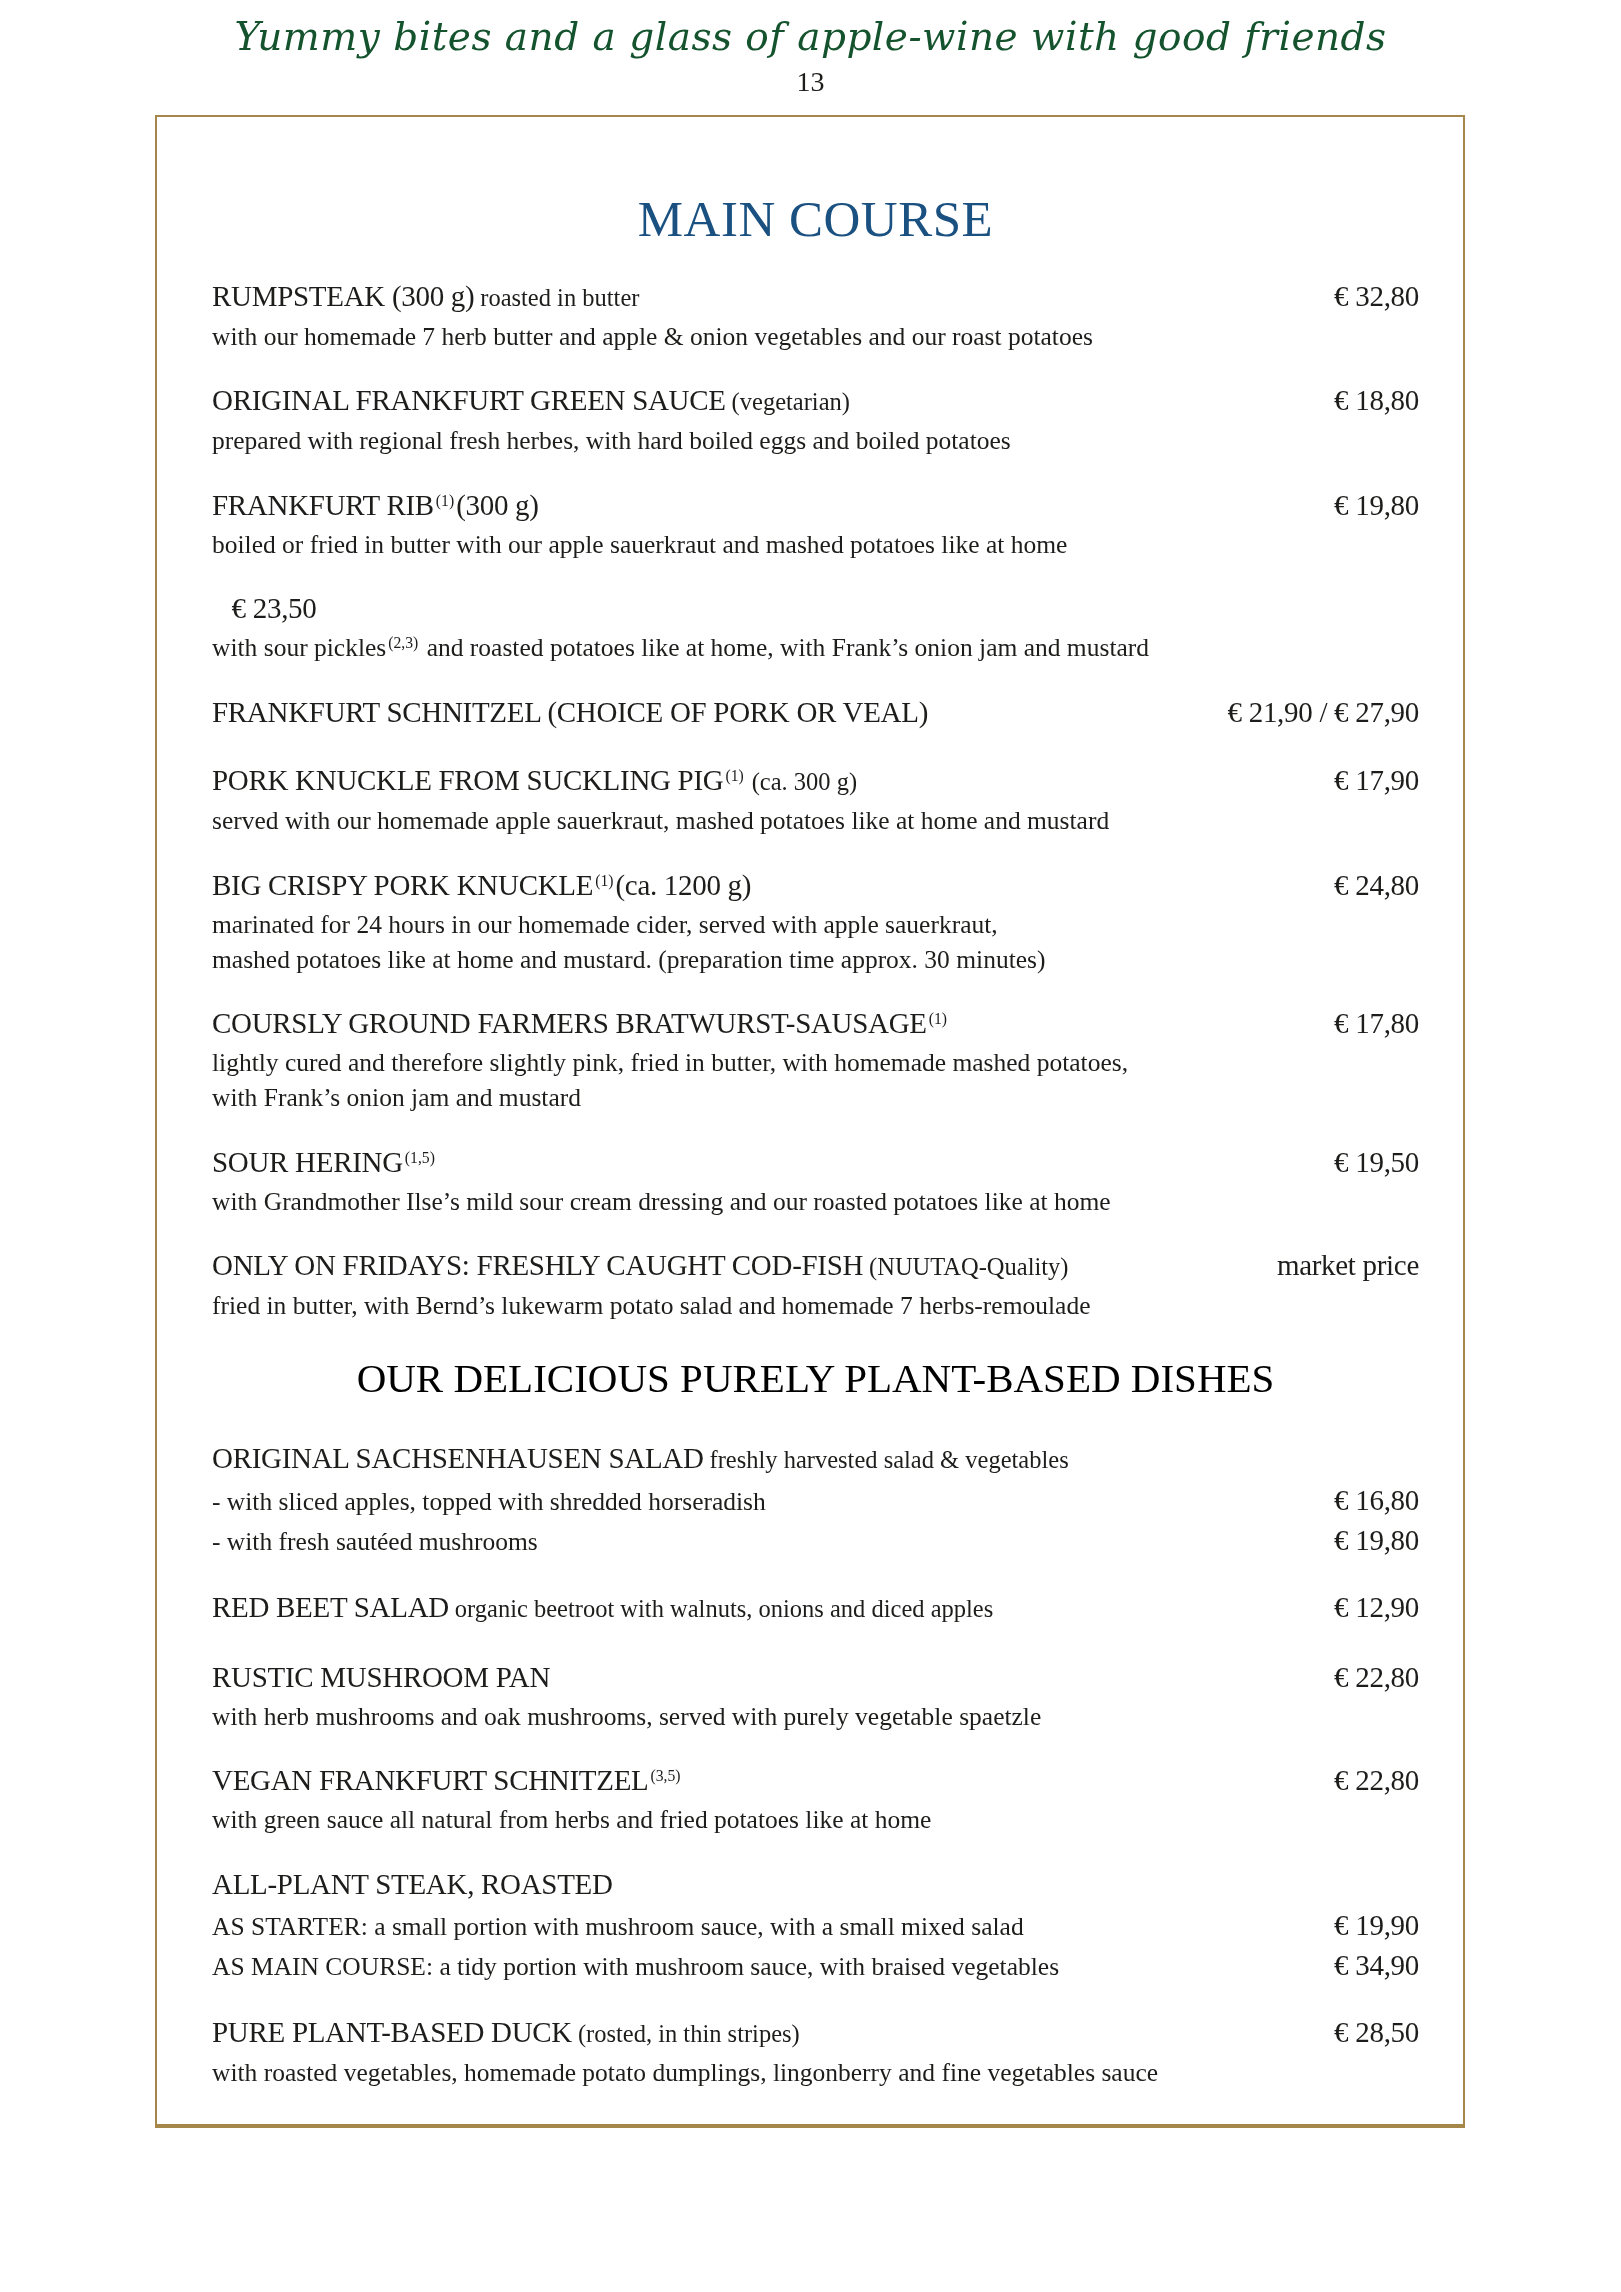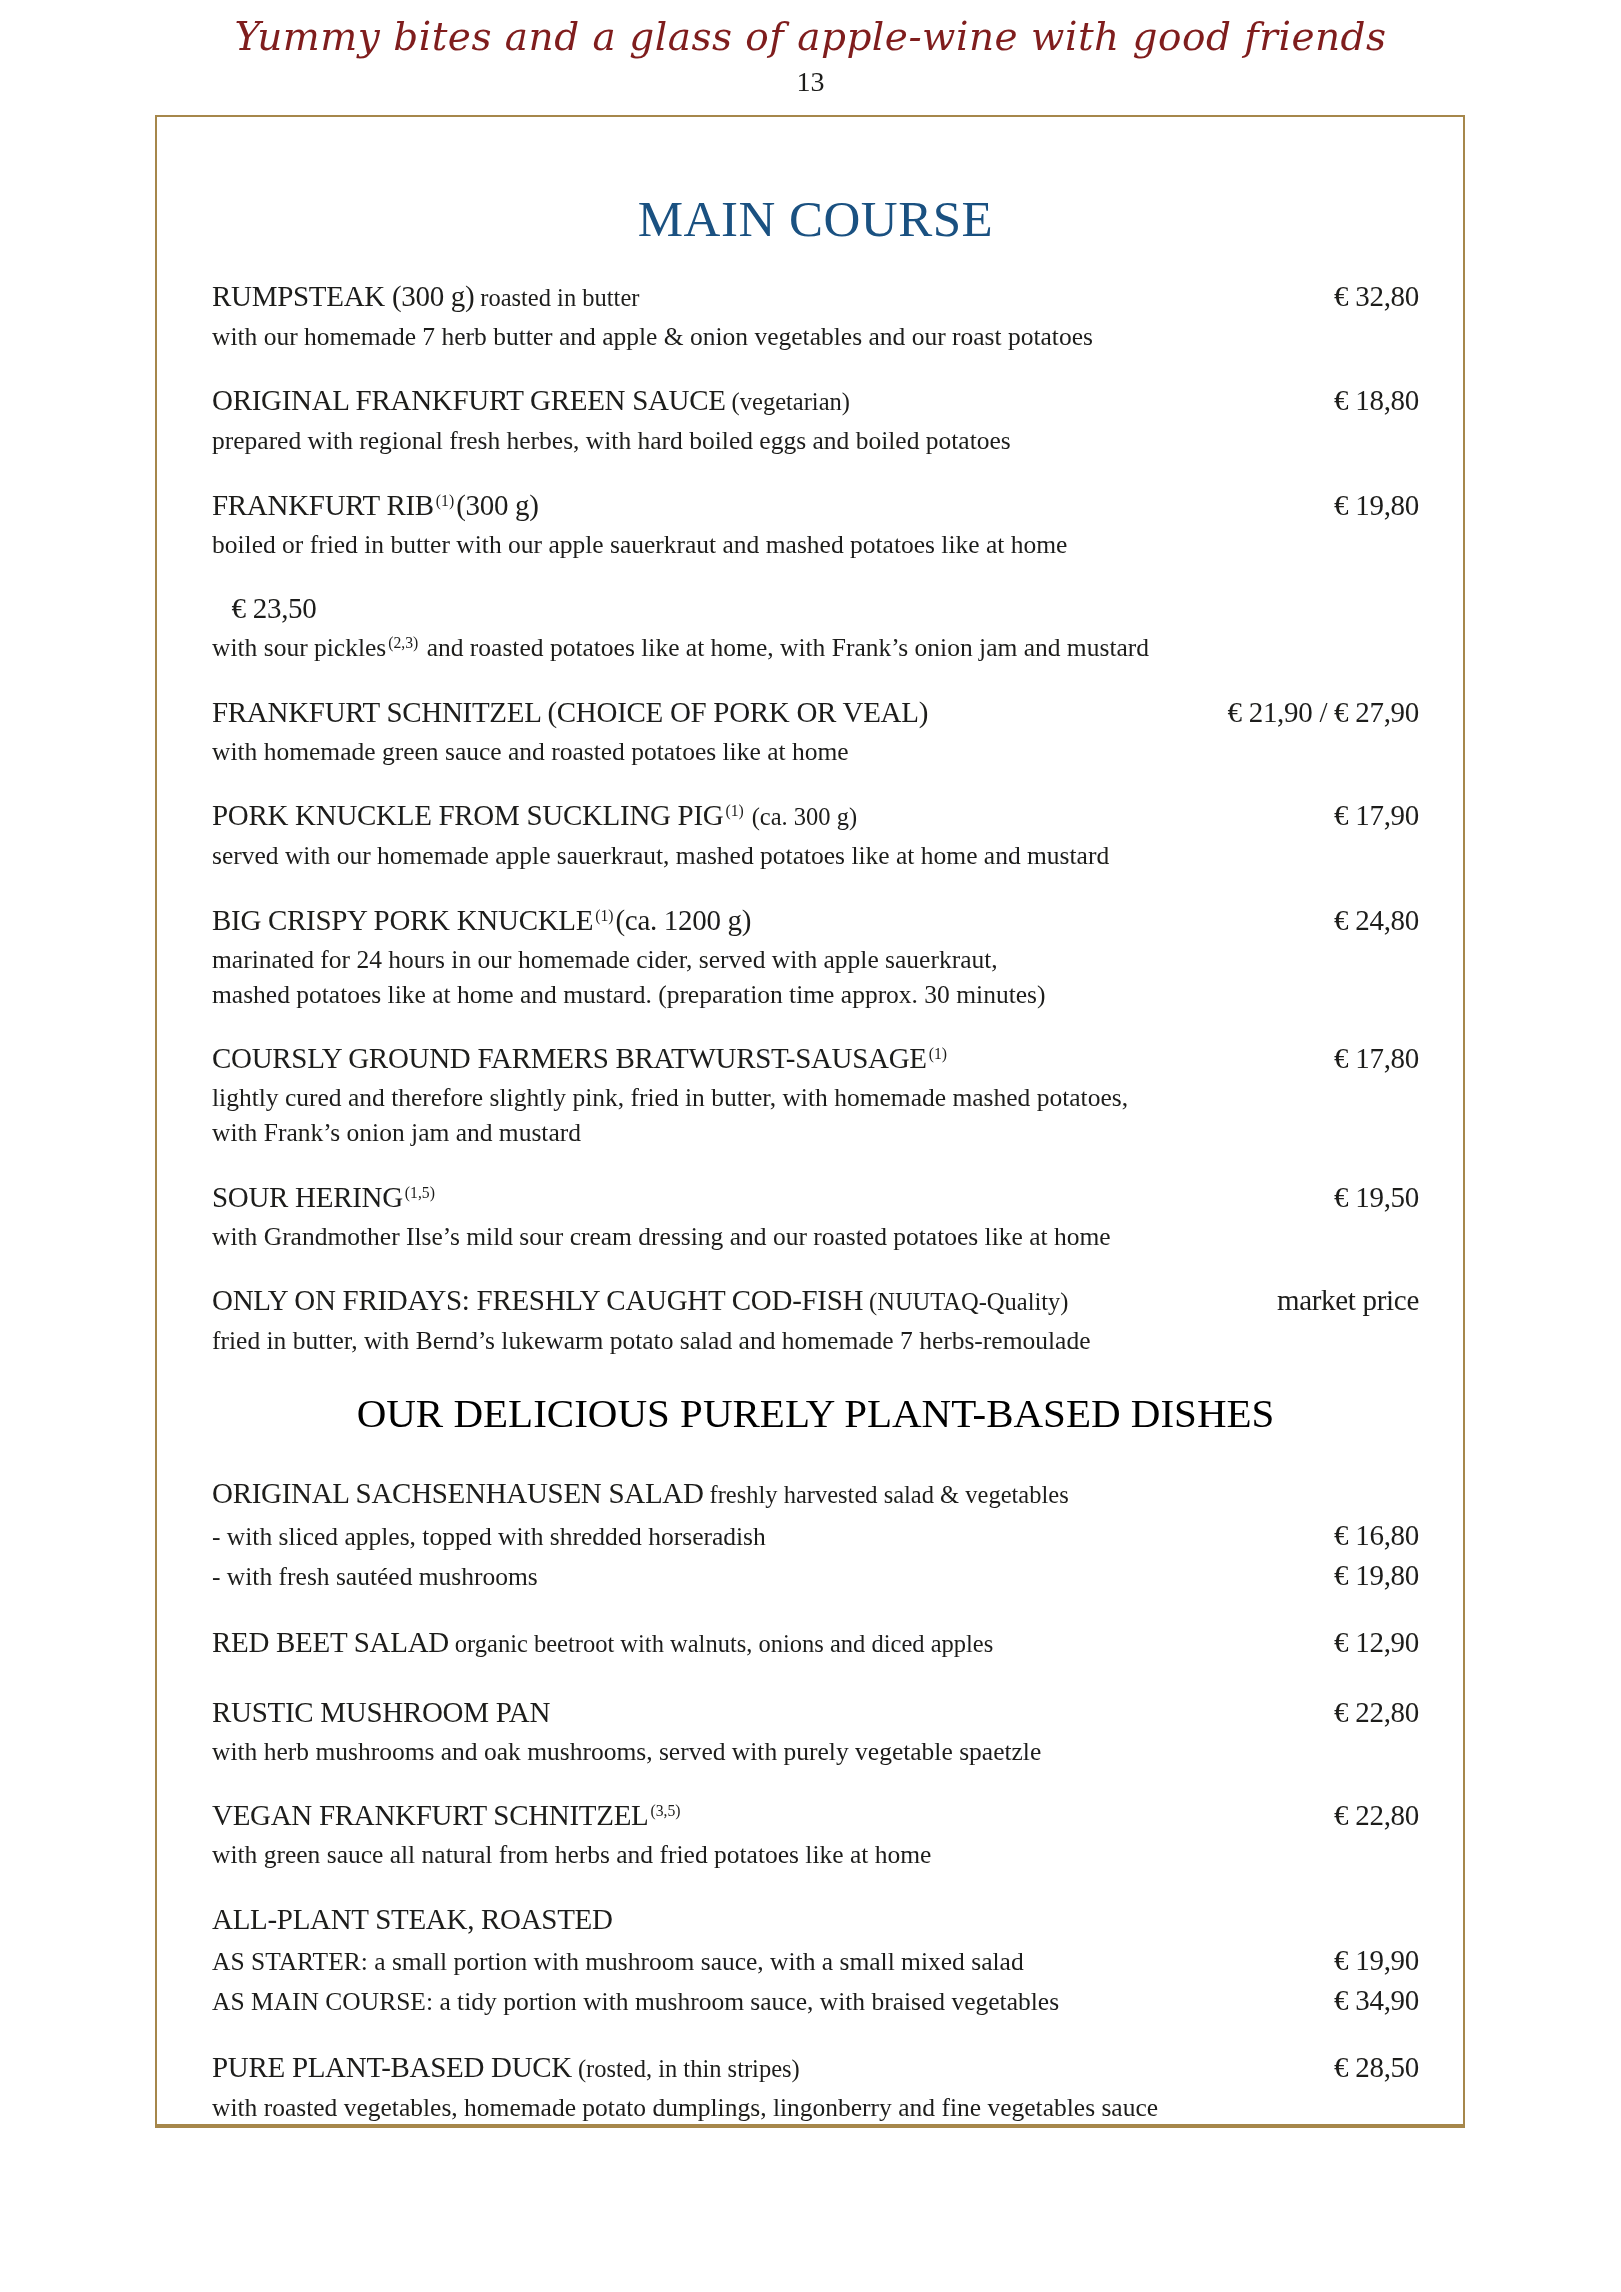--- a/index.html
+++ b/index.html
@@ -86,21 +86,21 @@
     justify-content: space-between;
     align-items: baseline;
     font-size: 25.5px;
     line-height: 39px;
   }
   .footer-script {
     margin-top: 13.7px;
     text-align: center;
     font-size: 39px;
     line-height: 45px;
-    color: #7f1d1d;
+    color: #14532d;
     font-style: italic;
     font-family: "DejaVu Serif", serif;
     letter-spacing: 0.5px;
   }
   .page-number {
     text-align: center;
     font-size: 28px;
     line-height: 37px;
     margin-top: 3.9px;
     color: #1d1d1b;
@@ -143,21 +143,20 @@
         <span class="price">€ 23,50</span>
       </div>
       <div class="desc"><span>with sour pickles</span><sup class="fnote">(2,3)</sup><span> and roasted potatoes like at home, with Frank’s onion jam and mustard</span></div>
     </div>
 
     <div class="item">
       <div class="name-row">
         <span class="name"><span>FRANKFURT SCHNITZEL (CHOICE OF PORK OR VEAL)</span></span>
         <span class="price">€ 21,90 / € 27,90</span>
       </div>
-      <div class="desc">with homemade green sauce and roasted potatoes like at home</div>
     </div>
 
     <div class="item">
       <div class="name-row">
         <span class="name"><span>PORK KNUCKLE FROM SUCKLING PIG</span><sup class="fnote">(1)</sup><span class="suffix">(ca. 300 g)</span></span>
         <span class="price">€ 17,90</span>
       </div>
       <div class="desc">served with our homemade apple sauerkraut, mashed potatoes like at home and mustard</div>
     </div>
 

